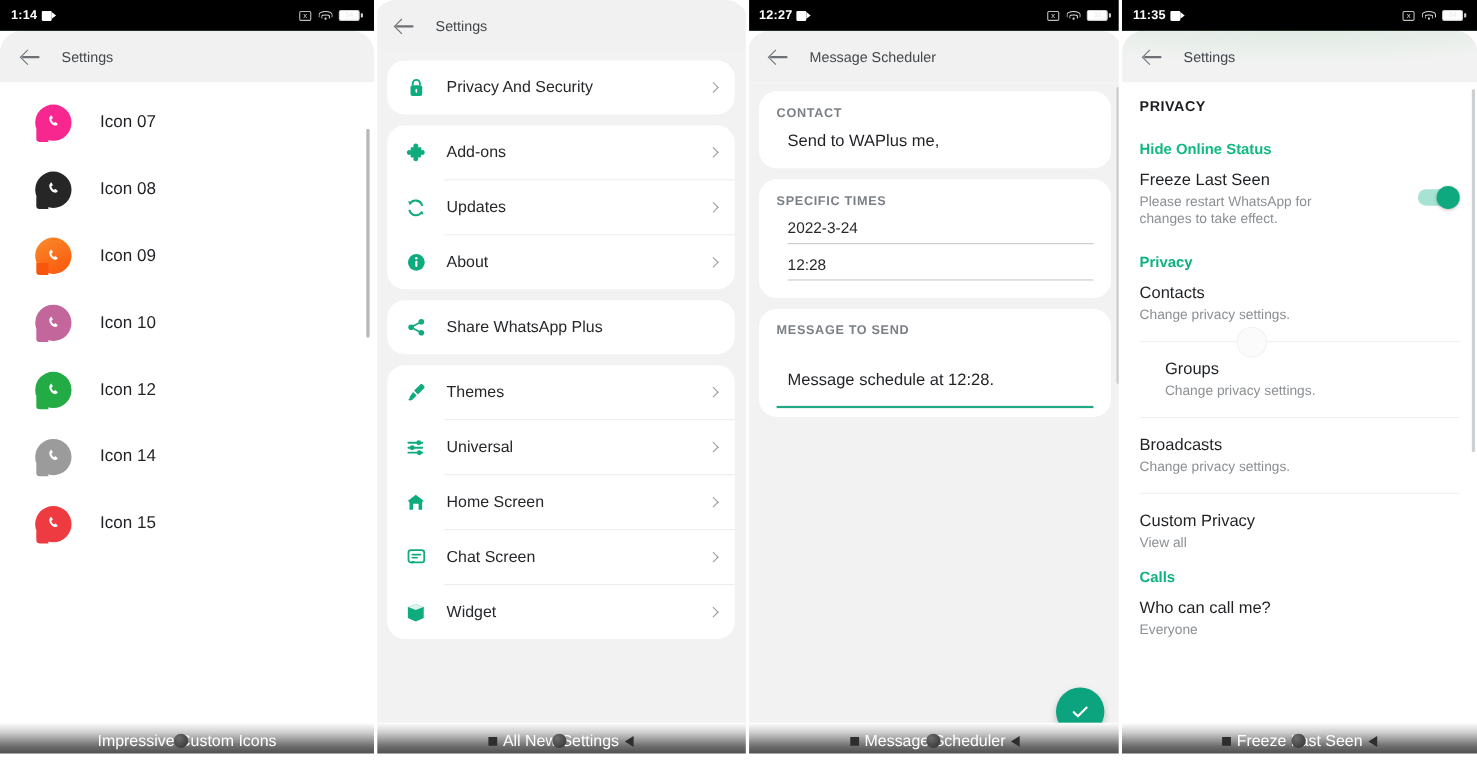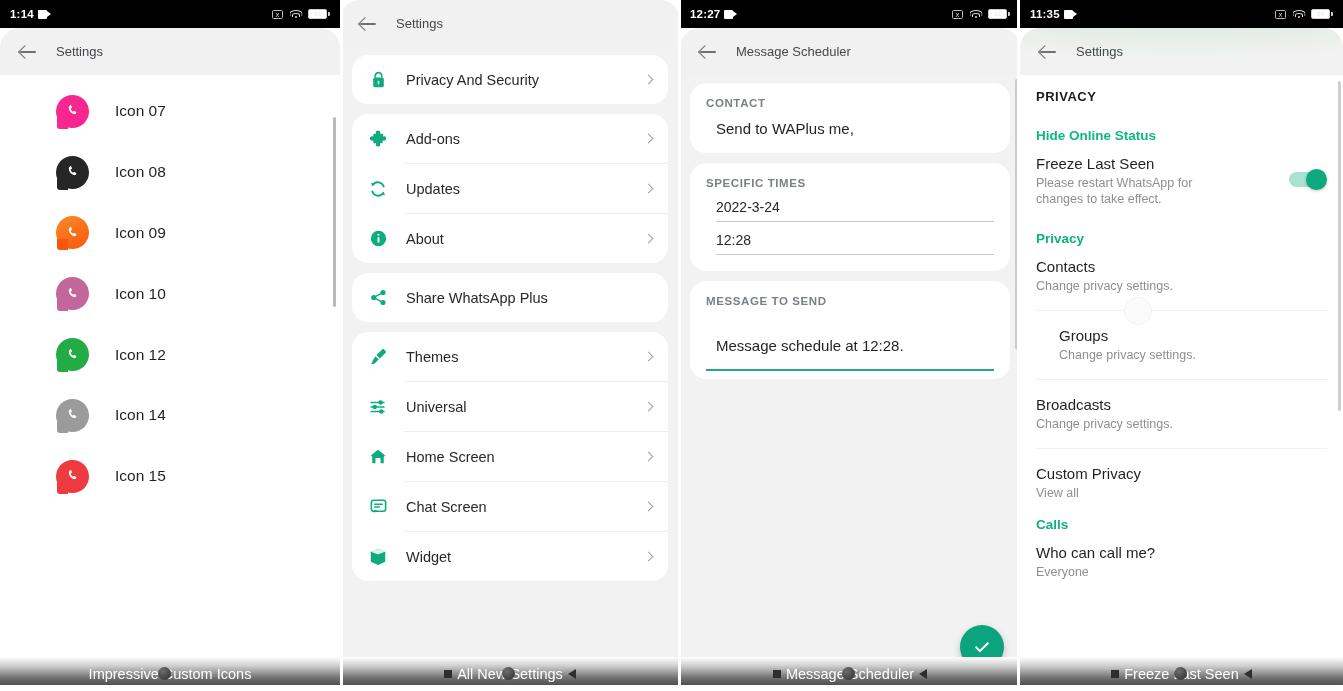--- a/index.html
+++ b/index.html
@@ -71,21 +71,21 @@
   }
 
   
   .body{position:relative;height:616px;overflow:hidden;background:#ffffff;}
   .scrollbar{
     position:absolute;width:3px;border-radius:2px;background:#b6babd;right:4px;
   }
 
   
   .iconlist{padding-top:6px;}
-  .iconrow{display:flex;align-items:center;height:60.8px;padding-left:56px;box-sizing:border-box;}
+  .iconrow{display:flex;align-items:center;height:60.8px;padding-left:32px;box-sizing:border-box;}
   .wa{
     position:relative;width:33px;height:33px;flex:0 0 auto;
   }
   .wa .bub{
     position:absolute;inset:0;border-radius:50%;
   }
   .wa .tail{
     position:absolute;left:1px;bottom:-1px;width:11px;height:11px;
     border-radius:0 0 0 3px;
   }

